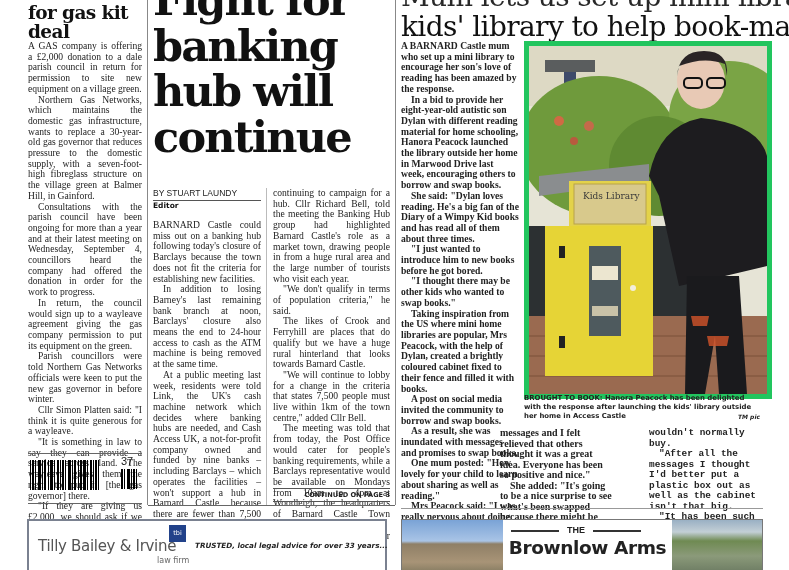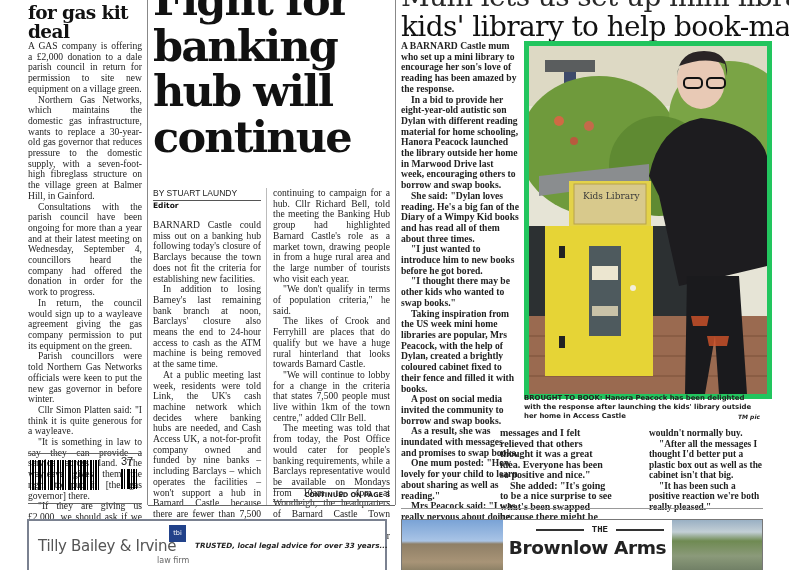--- a/index.html
+++ b/index.html
@@ -38,35 +38,35 @@
   
   #col3-head { left:401px; top:-18px; width:388px; font-family:"DejaVu Serif", serif; font-size:28px; line-height:30px; letter-spacing:-0.6px; color:#111; white-space:nowrap; }
   #col3-body { left:401px; top:41px; width:118px; font-family:"Liberation Serif", serif; font-weight:bold; font-size:9.6px; line-height:10.7px; color:#222; }
   #col3-body p { margin:0; text-indent:10px; }
   #col3-body p:first-child { text-indent:0; }
 
   #photo { left:524px; top:41px; width:238px; height:348px; overflow:hidden; border:5px solid #22c55e; }
   #caption { left:524px; top:394px; width:238px; font-family:"DejaVu Sans", sans-serif; font-weight:bold; font-size:6.9px; line-height:9px; color:#222; }
   #credit { position:absolute; right:2px; bottom:0; font-style:italic; font-size:6px; font-weight:bold; }
   #col3c { left:500px; top:428px; width:114px; font-family:"Liberation Serif", serif; font-weight:bold; font-size:10px; line-height:10.5px; color:#222; }
-  #col3d { left:649px; top:428px; width:114px; font-family:Liberation Serif, serif; font-weight:bold; font-size:9.4px; line-height:10.5px; color:#222; }
+  #col3d { left:649px; top:428px; width:114px; font-family:Liberation Mono, monospace; font-weight:bold; font-size:9.4px; line-height:10.5px; color:#222; }
   #col3c p, #col3d p { margin:0; text-indent:10px; }
   #col3c p:first-child, #col3d p:first-child { text-indent:0; }
 
   
   #ad1 { left:27px; top:519px; width:360px; height:60px; border:2px solid #7a8190; box-sizing:border-box; background:#fff; }
   #ad1-name { position:absolute; left:9px; top:16px; font-family:"DejaVu Sans", sans-serif; font-size:15px; color:#555; letter-spacing:-0.3px; }
   #ad1-sub { position:absolute; left:128px; top:35px; font-family:"DejaVu Sans", sans-serif; font-size:8px; color:#666; }
   #ad1-logo { position:absolute; left:140px; top:4px; width:17px; height:17px; background:#22428a; color:#fff; font-family:"DejaVu Sans", sans-serif; font-size:6.5px; text-align:center; line-height:17px; }
   #ad1-tag { position:absolute; left:166px; top:20px; font-family:"DejaVu Sans", sans-serif; font-style:italic; font-weight:bold; font-size:7.2px; color:#222; white-space:nowrap; }
 
   #ad2 { left:401px; top:519px; width:362px; height:60px; border:1px solid #777; box-sizing:border-box; overflow:hidden; background:#fff; }
   #ad2-left { position:absolute; left:0; top:0; width:101px; height:60px; background:linear-gradient(#7aa3d6 0%, #a9c4e6 35%, #8f7f66 40%, #a89477 70%, #6d6a52 100%); }
   #ad2-right { position:absolute; left:270px; top:0; width:92px; height:60px; background:linear-gradient(#9ab0c4 0%, #c3cfd6 20%, #6f8a52 35%, #8b9a7a 60%, #5f6e58 100%); }
-  #ad2-the { position:absolute; left:101px; top:5px; width:169px; text-align:right; font-family:Liberation Mono, monospace; font-weight:bold; font-size:9px; color:#222; }
+  #ad2-the { position:absolute; left:101px; top:5px; width:169px; text-align:left; font-family:Liberation Sans, sans-serif; font-weight:bold; font-size:9px; color:#222; }
   #ad2-the:before, #ad2-the:after { content:""; display:inline-block; width:48px; height:2px; background:#333; vertical-align:middle; margin:0 8px; }
   #ad2-name { position:absolute; left:101px; top:17px; width:169px; text-align:center; font-family:"DejaVu Sans", sans-serif; font-weight:bold; font-size:18.5px; color:#222; letter-spacing:-0.4px; }
 </style>
 </head>
 <body>
 
 <div id="col1-head" class="abs">in return for gas kit deal</div>
 <div id="col1-body" class="abs">
   <p>A GAS company is offering a £2,000 donation to a dale parish council in return for permission to site new equipment on a village green.</p>
   <p>Northern Gas Networks, which maintains the domestic gas infrastructure, wants to replace a 30-year-old gas governor that reduces pressure to the domestic supply, with a seven-foot-high fibreglass structure on the village green at Balmer Hill, in Gainford.</p>
@@ -147,21 +147,21 @@
 <div id="col3-head" class="abs">
   <div style="opacity:0.9;">Mum lets us set up mini-library</div>
   <div>kids' library to help book-mad son</div>
 </div>
 <div id="col3-body" class="abs">
   <p>A BARNARD Castle mum who set up a mini library to encourage her son's love of reading has been amazed by the response.</p>
   <p>In a bid to provide her eight-year-old autistic son Dylan with different reading material for home schooling, Hanora Peacock launched the library outside her home in Marwood Drive last week, encouraging others to borrow and swap books.</p>
   <p>She said: "Dylan loves reading. He's a big fan of the Diary of a Wimpy Kid books and has read all of them about three times.</p>
   <p>"I just wanted to introduce him to new books before he got bored.</p>
   <p>"I thought there may be other kids who wanted to swap books."</p>
-  <p>Taking inspiration from the US week mini home libraries are popular, Mrs Peacock, with the help of Dylan, created a brightly coloured cabinet fixed to their fence and filled it with books.</p>
+  <p>Taking inspiration from the US where mini home libraries are popular, Mrs Peacock, with the help of Dylan, created a brightly coloured cabinet fixed to their fence and filled it with books.</p>
   <p>A post on social media invited the community to borrow and swap books.</p>
   <p>As a result, she was inundated with messages and promises to swap books.</p>
   <p>One mum posted: "How lovely for your child to learn about sharing as well as reading."</p>
   <p>Mrs Peacock said: "I was really nervous about doing this as I wasn't sure what the reaction would be. I thought one or two people may comment, but it's been amazing. I couldn't keep up with all the comments and</p>
 </div>
 
 <div id="photo" class="abs">
   <svg width="238" height="348" viewBox="0 0 238 348" xmlns="http://www.w3.org/2000/svg">
     <rect x="0" y="0" width="238" height="348" fill="#e6e4d6"></rect>
     <rect x="0" y="0" width="238" height="60" fill="#ddd9c4"></rect>

